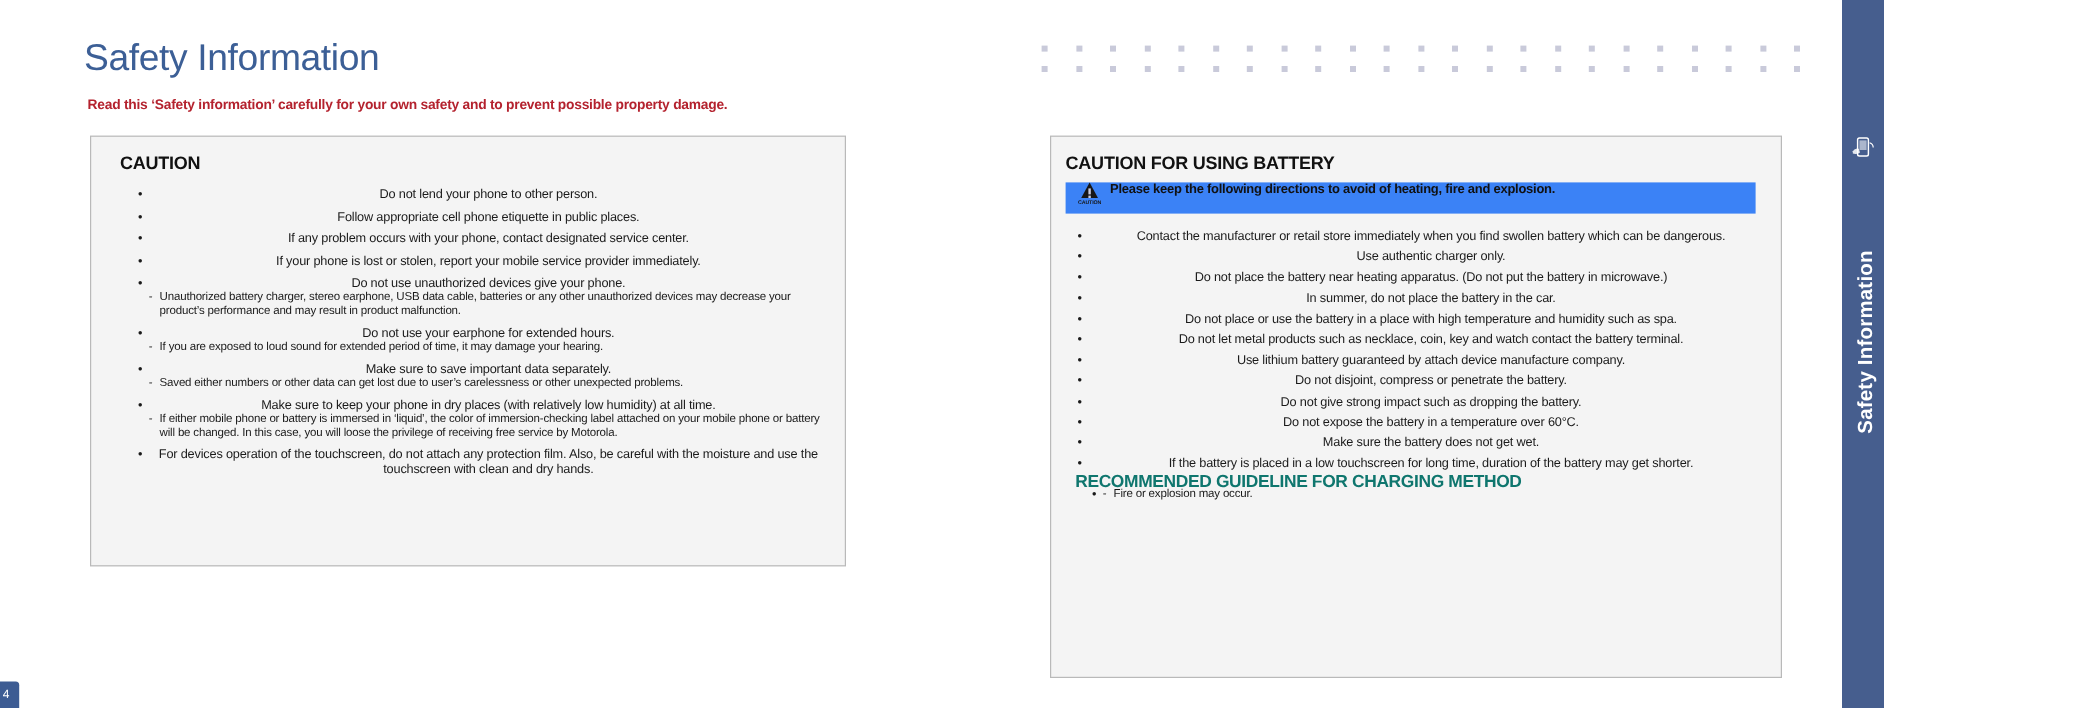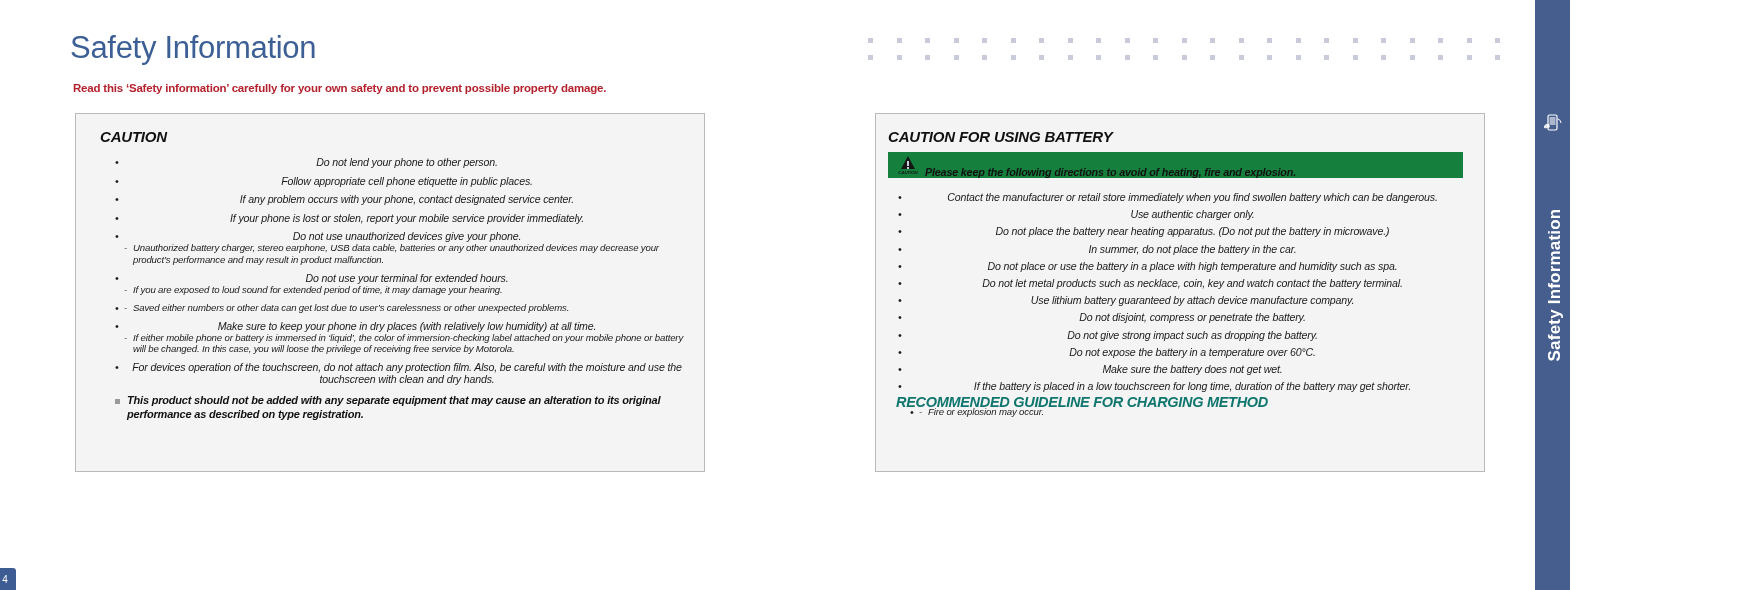--- a/index.html
+++ b/index.html
@@ -24,24 +24,23 @@
   .subtitle{
     position:absolute;left:73px;top:82px;
     font-size:11.5px;color:#b4222e;letter-spacing:-0.2px;font-weight:bold;
   }
 
   .box{
     position:absolute;
     background:#f4f4f4;
     border:1px solid #b9b9b9;
     box-sizing:border-box;
-    font-style:italic;
   }
   .box-left{left:75px;top:113px;width:630px;height:359px;}
-  .box-right{left:875px;top:113px;width:610px;height:359px;}
+  .box-right{left:875px;top:113px;width:610px;height:452px;}
 
   .box-head{
     font-size:15px;font-weight:bold;color:#111;
     letter-spacing:-0.2px;
   }
   .box-left .box-head{position:absolute;left:24px;top:14px;}
   .box-right .box-head{position:absolute;left:12px;top:14px;}
 
   .sub-head{
     position:absolute;left:20px;
@@ -72,21 +71,21 @@
   .list-left{position:absolute;left:39px;top:42px;width:575px;}
   .list-left .grp{margin-bottom:6.5px;}
 
   
   .dots{position:absolute;left:868px;top:38px;width:650px;height:36px;}
   .dots .row{position:absolute;left:0;width:650px;height:5px;}
   .dots .dot{position:absolute;width:5px;height:5px;background:#c9cada;}
 
   .warn-banner{
     position:absolute;left:12px;top:38px;width:575px;height:26px;
-    background:#15803d;display:flex;align-items:flex-end;
+    background:#3b82f6;display:flex;align-items:flex-start;
     box-sizing:border-box;padding-left:8px;
   }
   .warn-ico{
     width:24px;height:22px;position:relative;flex:0 0 auto;margin-right:5px;
   }
   .warn-ico .tri{
     position:absolute;left:5px;top:0;
     width:0;height:0;border-left:7px solid transparent;
     border-right:7px solid transparent;border-bottom:13px solid #161616;
   }
@@ -165,41 +164,38 @@
               <span class="bul">•</span>
               <span class="txt">If your phone is lost or stolen, report your mobile service provider immediately.</span>
             </li>
             <li class="grp">
               <span class="bul">•</span>
               <span class="txt">Do not use unauthorized devices give your phone.</span>
               <div class="sub"><span class="dash">-</span><span>Unauthorized battery charger, stereo earphone, USB data cable, batteries or any other unauthorized devices may decrease your product’s performance and may result in product malfunction.</span></div>
             </li>
             <li class="grp">
               <span class="bul">•</span>
-              <span class="txt">Do not use your terminal for extended hours.</span>
+              <span class="txt">Do not use your earphone for extended hours.</span>
               <div class="sub"><span class="dash">-</span><span>If you are exposed to loud sound for extended period of time, it may damage your hearing.</span></div>
             </li>
             <li class="grp">
               <span class="bul">•</span>
+              <span class="txt">Make sure to save important data separately.</span>
               <div class="sub"><span class="dash">-</span><span>Saved either numbers or other data can get lost due to user’s carelessness or other unexpected problems.</span></div>
             </li>
             <li class="grp">
               <span class="bul">•</span>
               <span class="txt">Make sure to keep your phone in dry places (with relatively low humidity) at all time.</span>
               <div class="sub"><span class="dash">-</span><span>If either mobile phone or battery is immersed in ‘liquid’, the color of immersion-checking label attached on your mobile phone or battery will be changed.  In this case, you will loose the privilege of receiving free service by Motorola.</span></div>
             </li>
             <li class="grp">
               <span class="bul">•</span>
               <span class="txt">For devices operation of the touchscreen, do not attach any protection film. Also, be careful with the moisture and use the touchscreen with clean and dry hands.</span>
             </li>
           </ul>
-        <div class="sqitem" style="margin-top:9px;">
-          <span class="sq"></span>
-          <span>This product should not be added with any separate equipment that may cause an alteration to its original performance as described on type registration.</span>
-        </div>
       </div>
     </div>
 
     <div class="pgnum pgnum-l">4</div>
   </div>
 
   <div class="page-right"></div>
 
   <div class="dots" id="dot-grid">
       <div class="row" style="top: 0px;">

